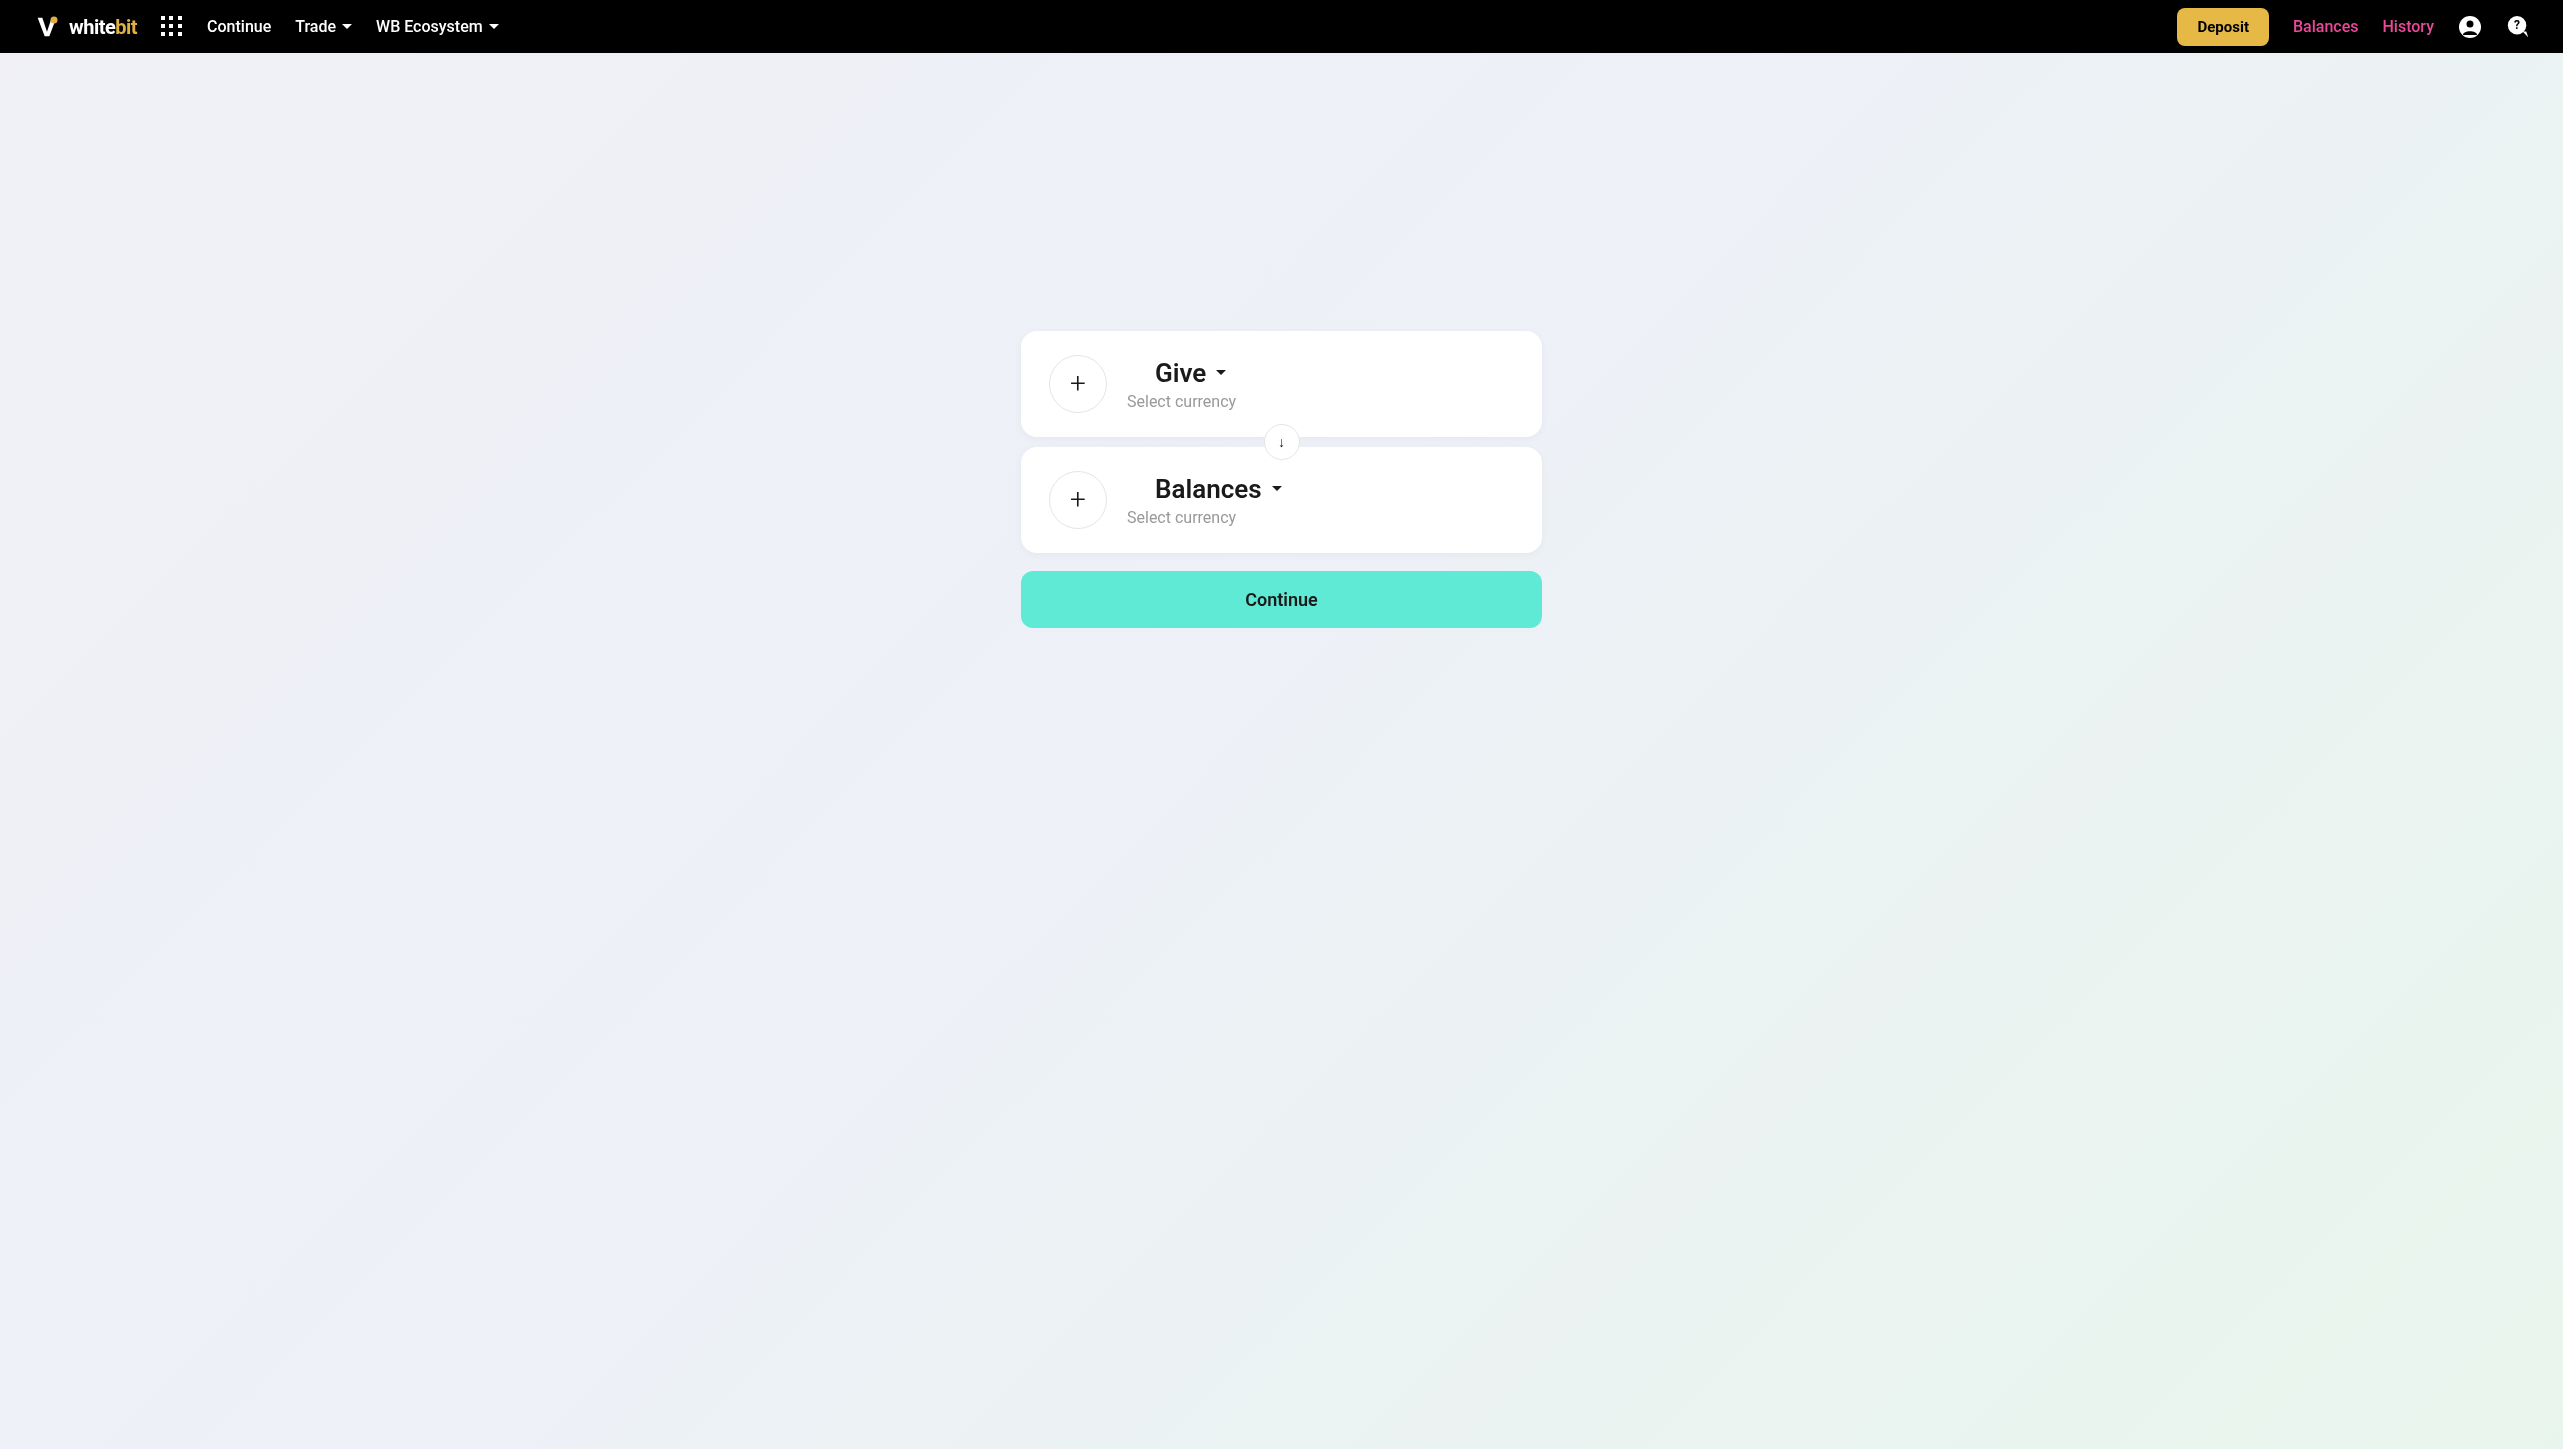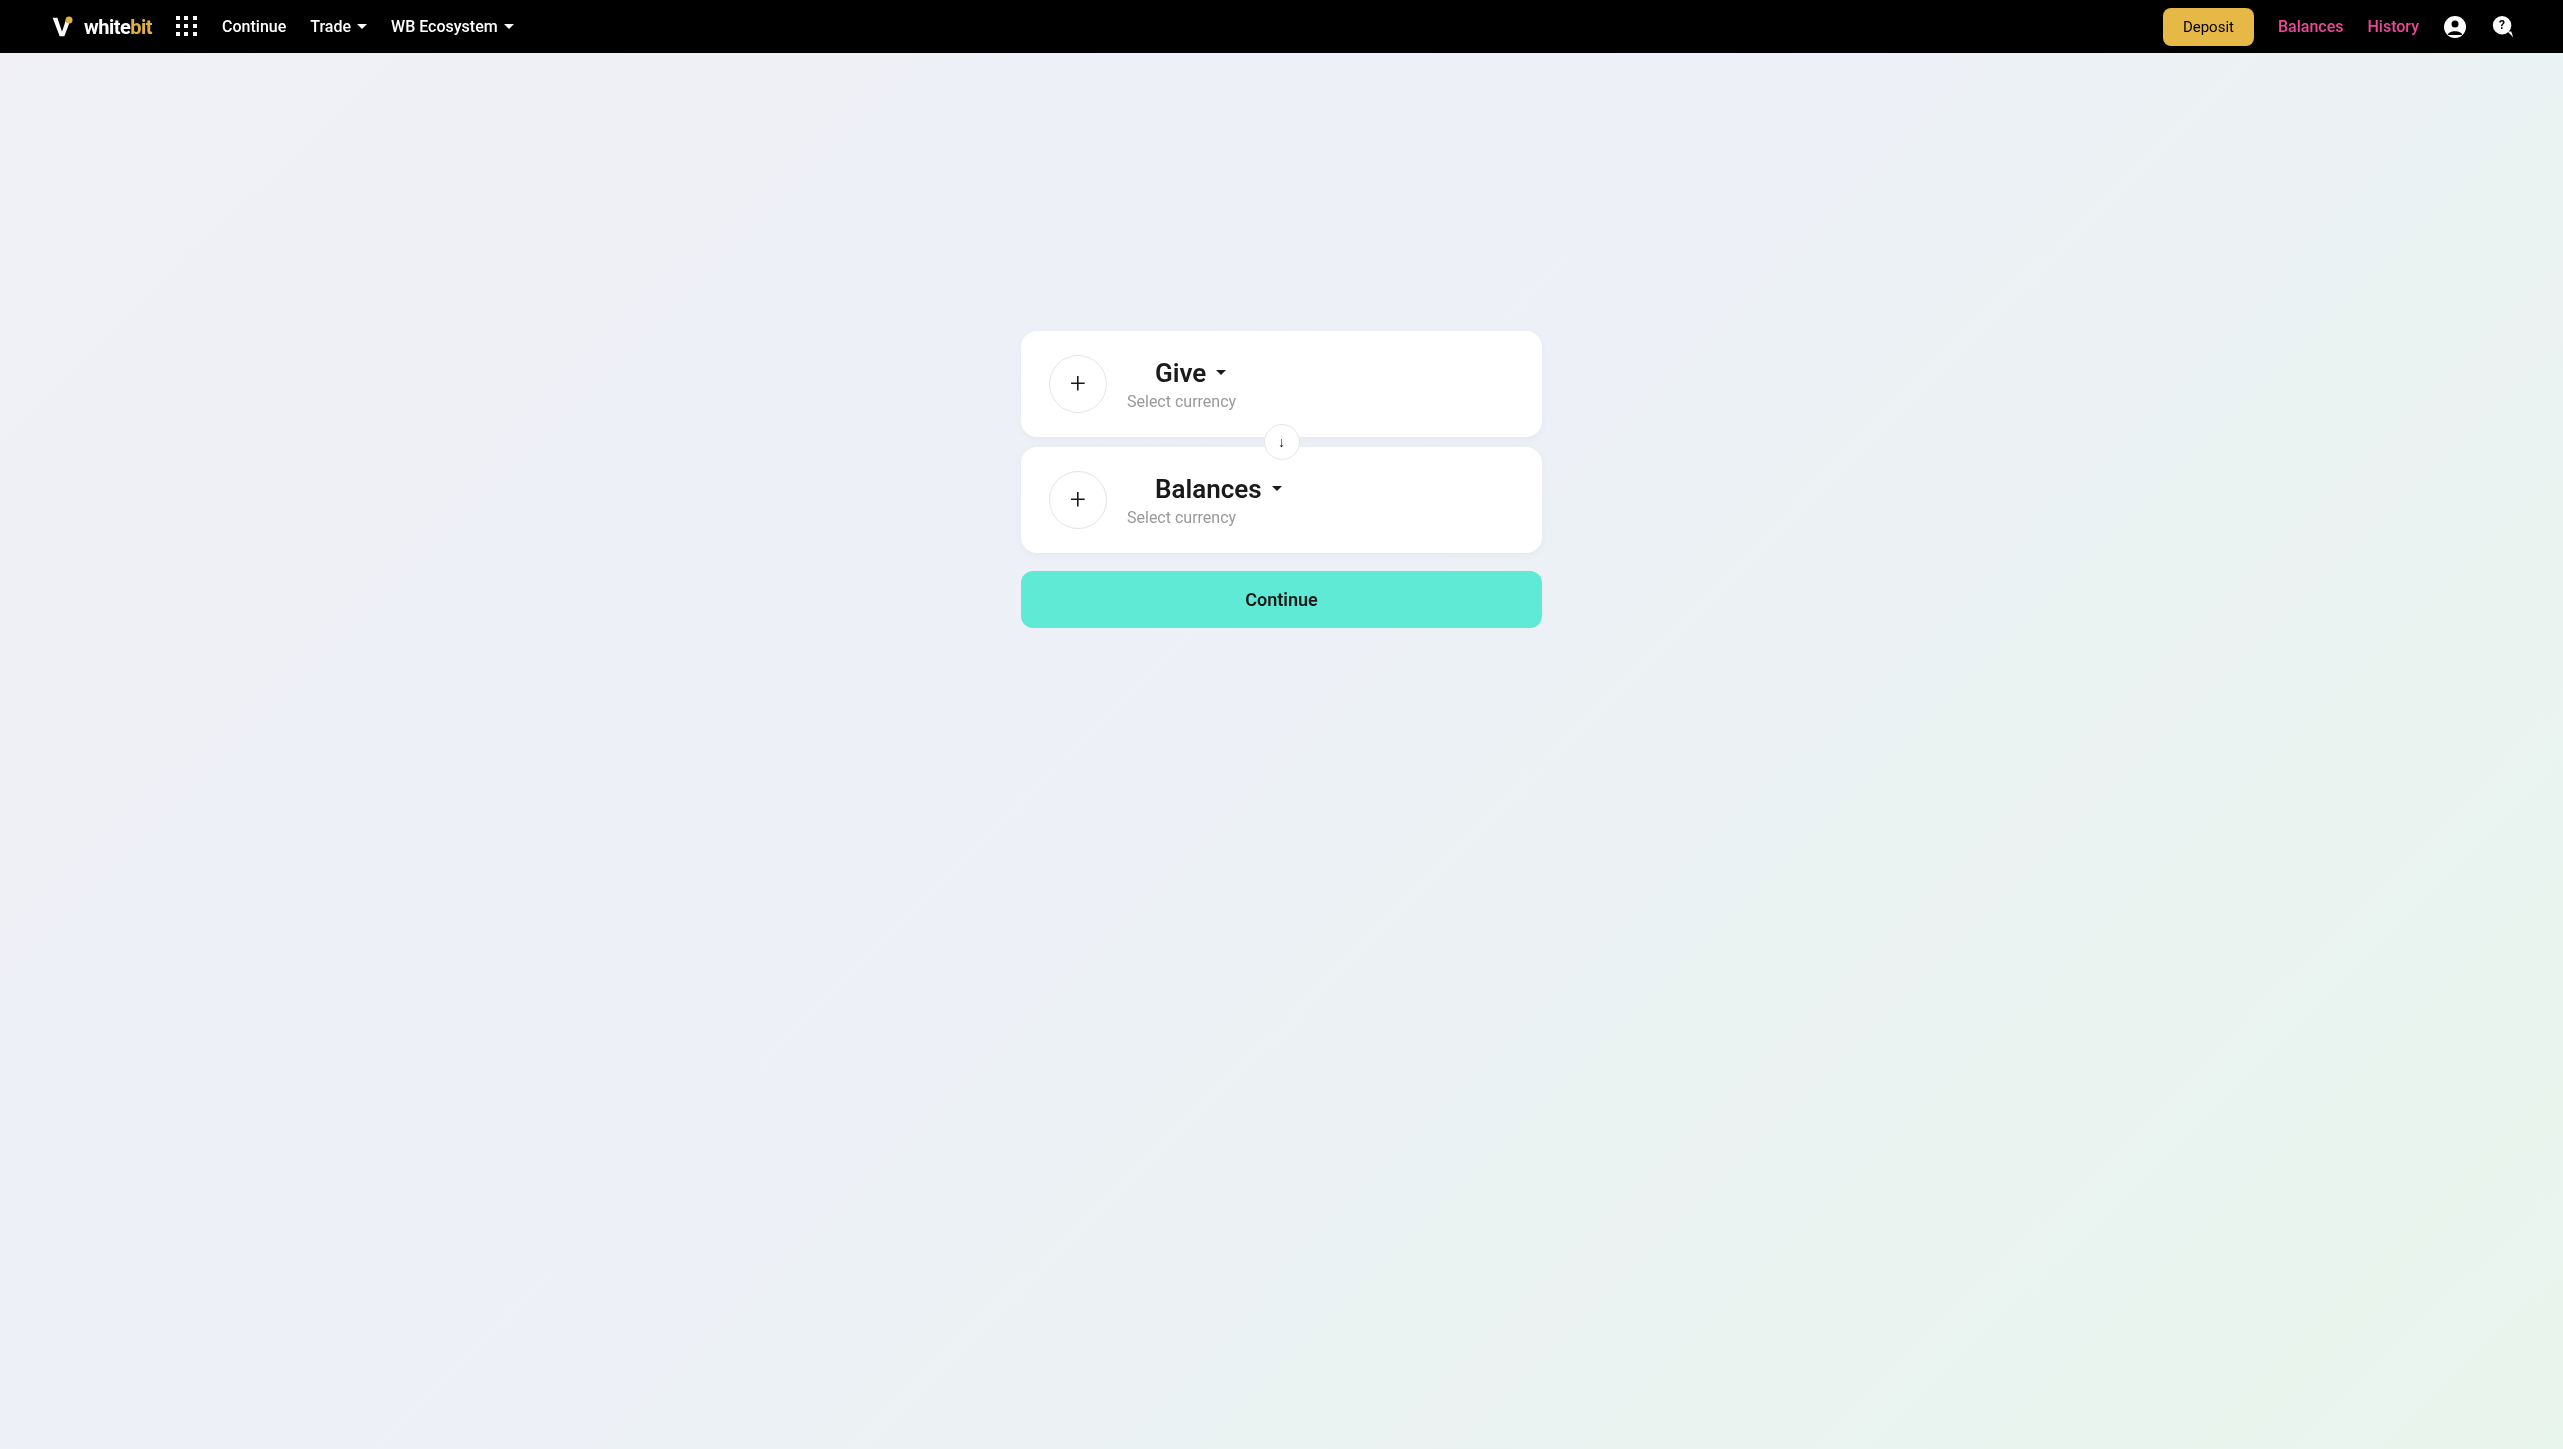--- a/index.html
+++ b/index.html
@@ -13,21 +13,21 @@
       background: linear-gradient(135deg, #f0f0f5 0%, #eef0f8 40%, #e8f5ec 100%);
       min-height: 100vh;
       width: 100%;
     }
     
     .header {
       background: #000;
       height: 53px;
       display: flex;
       align-items: center;
-      padding: 0 48px;
+      padding: 0 33px;
       justify-content: space-between;
     }
     
     .header-left {
       display: flex;
       align-items: center;
       gap: 24px;
     }
     
     .logo {
@@ -100,21 +100,21 @@
       gap: 24px;
     }
     
     .deposit-btn {
       background: #e6b845;
       color: #000;
       border: none;
       padding: 10px 20px;
       border-radius: 8px;
       font-size: 15px;
-      font-weight: 400;
+      font-weight: 700;
       cursor: pointer;
     }
     
     .header-link {
       color: #ec4899;
       font-size: 16px;
       font-weight: 500;
       cursor: pointer;
     }
     

